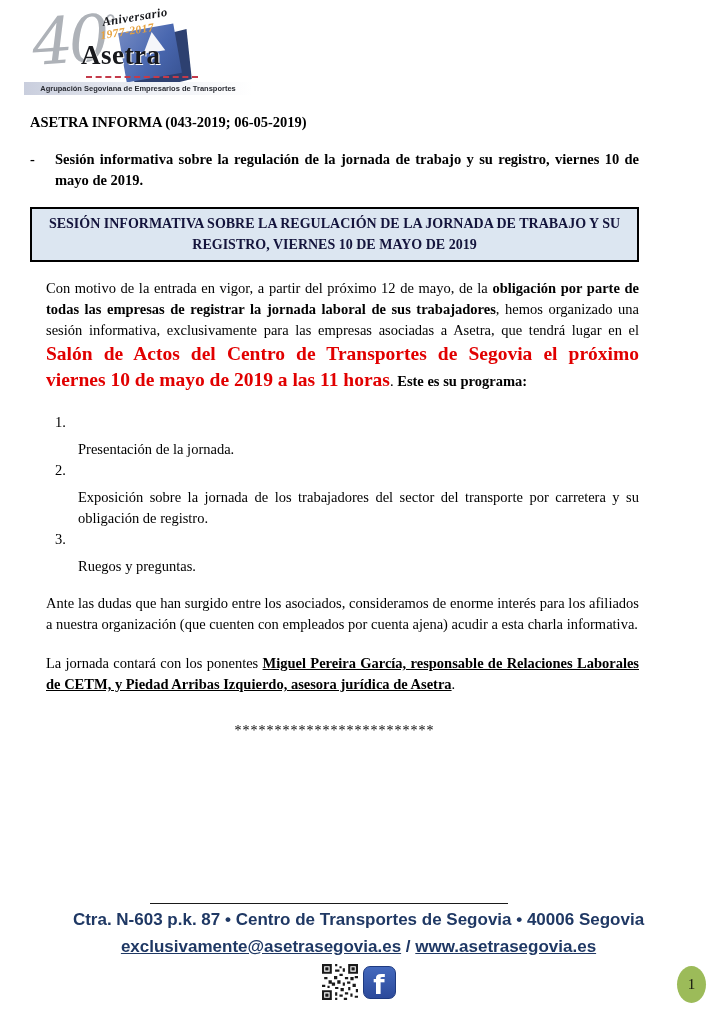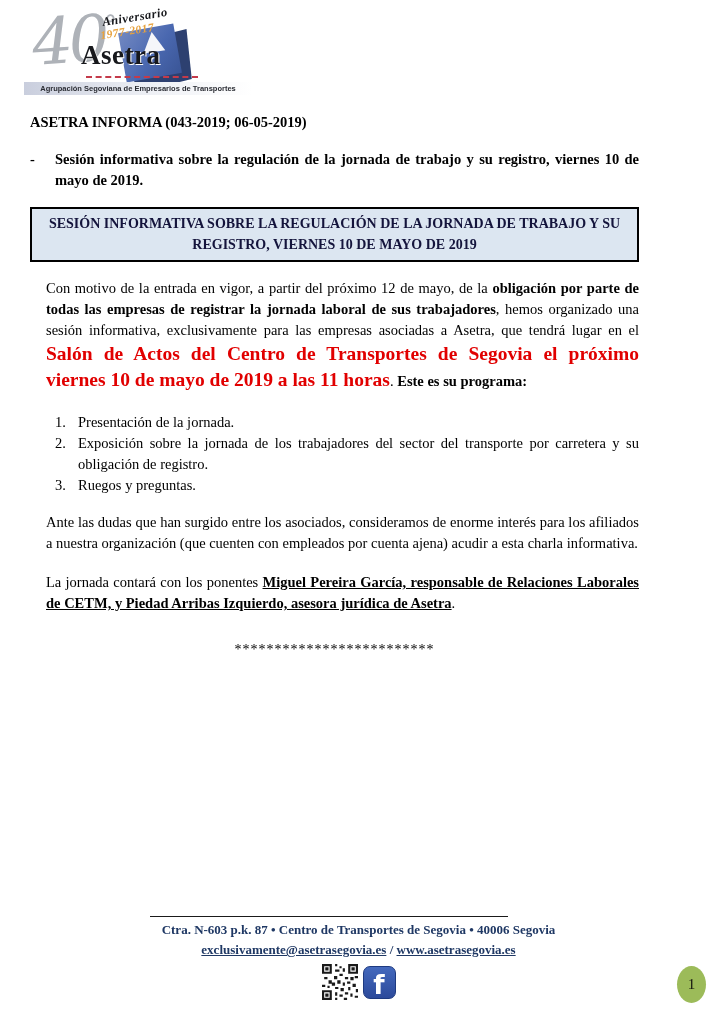--- a/index.html
+++ b/index.html
@@ -66,26 +66,26 @@
     text-align:center;font-weight:bold;font-size:14px;line-height:1.45;
     padding:5px 14px;margin:0 0 16px 0;
   }
   .para{font-size:14.5px;line-height:1.45;text-align:justify;margin:0 0 18px 16px;}
   .b{font-weight:bold;}
   .red{color:#e10000;font-weight:bold;font-size:19.5px;line-height:1.35;}
   .bu{font-weight:bold;text-decoration:underline;}
   .prog{margin:0 0 16px 25px;}
   .prog-row{display:flex;font-size:14.5px;line-height:1.45;}
   .prog-num{width:23px;flex:none;}
-  .prog-text{flex:1;text-align:justify;}
+  .prog-text{flex:1;text-align:justify;margin-top:27px;}
   .stars{text-align:center;font-size:14px;letter-spacing:1px;margin-top:28px;}
   
   .footer{position:absolute;left:0;bottom:10px;width:717px;text-align:center;color:#1f3864;}
   .footer-rule{width:358px;margin:0 0 3px 150px;border-top:1.5px solid #1a1a1a;height:0;}
-  .f-line{font-size:13px;font-weight:bold;line-height:1.55;font-family:Liberation Serif, serif;}
+  .f-line{font-size:17px;font-weight:bold;line-height:1.55;font-family:Liberation Sans, sans-serif;}
   .f-phone-icon{margin-right:14px;}
   .f-link{color:#1f3864;text-decoration:underline;cursor:pointer;}
   .f-icons{display:flex;justify-content:center;align-items:center;gap:5px;margin-top:4px;}
   .qr{width:36px;height:36px;display:block;}
   .fb{
     width:31px;height:31px;border-radius:7px;cursor:pointer;
     background:linear-gradient(#4469bd 0%,#2c4a9b 100%);
     color:#fff;font-family:"DejaVu Sans",sans-serif;font-weight:bold;
     font-size:26px;line-height:.95;display:flex;align-items:flex-end;
     justify-content:center;overflow:hidden;border:1px solid #1e3a80;

